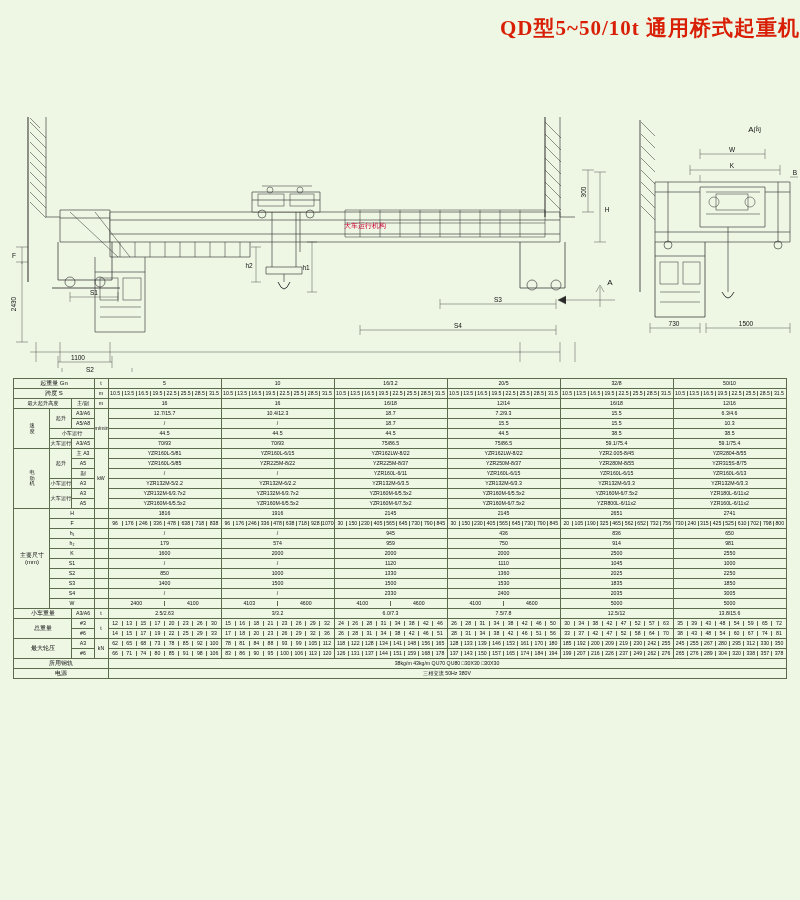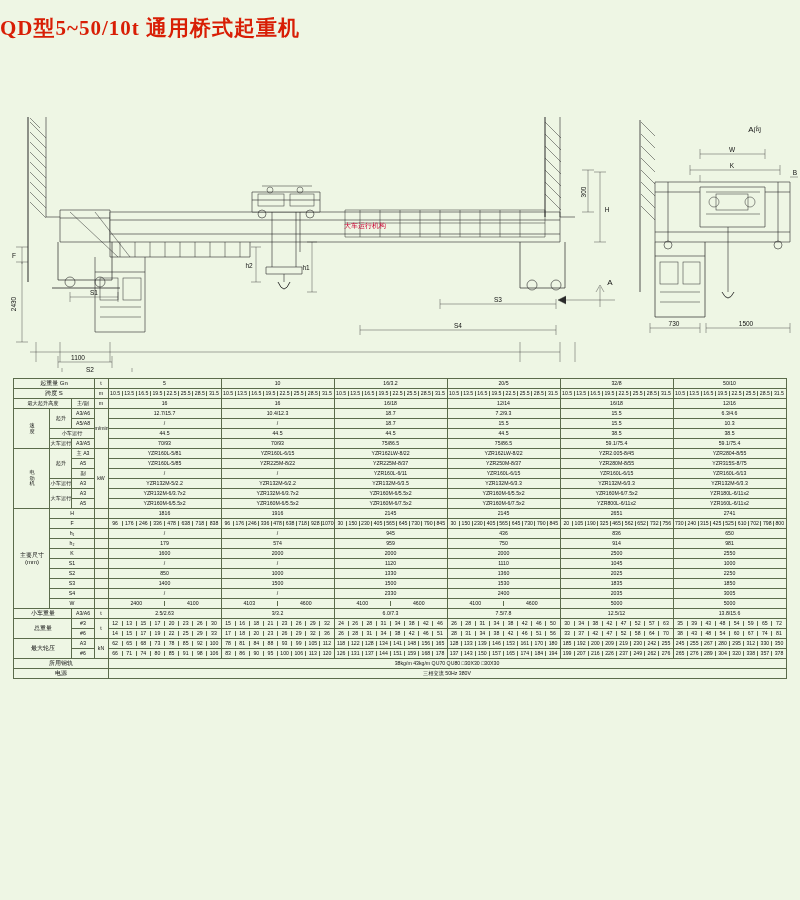--- a/index.html
+++ b/index.html
@@ -5,21 +5,21 @@
   html,body{margin:0;padding:0;}
   body{
     width:800px;height:900px;
     background:#eef6e4;
     font-family:"Liberation Sans", sans-serif;
     color:#111;
     overflow:hidden;
     position:relative;
   }
   #title{
-    text-align:left;
+    text-align:right;
     color:#d81e05;
     font-weight:bold;
     font-size:21px;
     padding-top:14px;
     letter-spacing:1px;
     font-family:"Liberation Serif", serif;
   }
   #drawing{
     position:relative;
     width:800px;height:330px;

